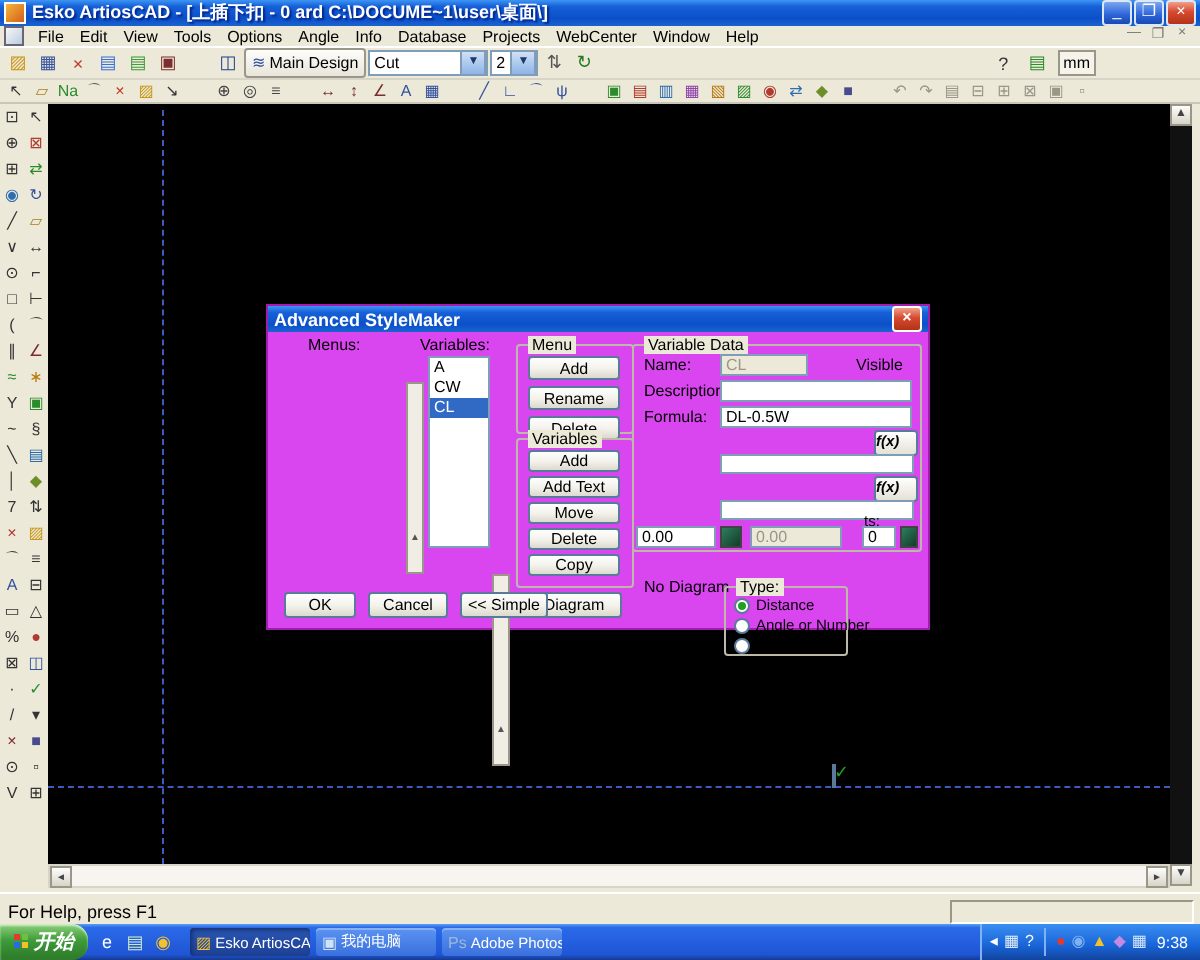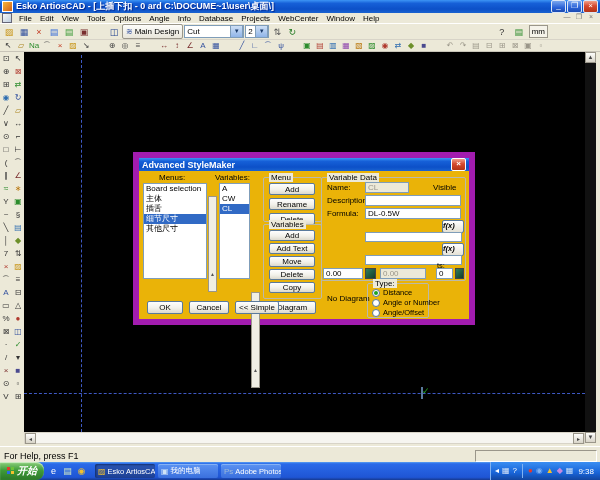--- a/index.html
+++ b/index.html
@@ -55,21 +55,21 @@
   .qicon{width:11px;height:11px;font-size:9px;line-height:11px;text-align:center;color:var(--c,#fff);}
   .tasks{display:flex;align-items:center;gap:3px;padding-left:4px;flex:0 0 auto;}
   .task{width:60px;height:14px;border-radius:2px;background:linear-gradient(#5b93f2,#3a70dd);box-shadow:inset 0 1px 0 #86b2f5;color:#fff;font-size:7.5px;display:flex;align-items:center;gap:2px;padding:0 3px;box-sizing:border-box;overflow:hidden;white-space:nowrap;}
   .task.active{background:linear-gradient(#2a56b4,#1d4094);box-shadow:inset 1px 1px 2px #13306e;}
   .task .ticon{font-size:8px;color:var(--c,#fff);flex:0 0 auto;}
   .tray{margin-left:auto;height:18px;display:flex;align-items:center;background:linear-gradient(180deg,#3a8ef2,#1864d8 60%,#12459e);border-left:1px solid #7fb2f2;padding:0 4px;gap:3px;}
   .trayicon{font-size:8px;color:var(--c,#fff);line-height:18px;}
   .traydiv{width:1px;height:14px;background:#7fb2f2;margin:0 2px;}
   .clock{color:#fff;font-size:8px;padding:0 2px;}
   
-  .dialog{background:#eab308;border:6px solid #a21caf;box-shadow:2px 2px 4px rgba(0,0,0,.55);}
+  .dialog{background:#d946ef;border:1px solid #a21caf;box-shadow:2px 2px 4px rgba(0,0,0,.55);}
   .dlgtitle{height:13px;background:linear-gradient(180deg,#3d95f5 0%,#1660d8 25%,#0c50c8 70%,#1a63d0 100%);display:flex;align-items:center;padding:0 3px;color:#fff;font-weight:bold;font-size:9px;}
   .dlgtitle .x{margin-left:auto;width:13px;height:11px;background:linear-gradient(180deg,#f0a08a,#d6492f 45%,#b33316);border:1px solid #fff;border-radius:2px;color:#fff;font-size:8px;line-height:9px;text-align:center;}
   .xpbtn{border:1px solid #5a7a9c;border-radius:2px;background:linear-gradient(180deg,#fefefe,#f2f1ea 55%,#dcd9cd);font-size:8px;text-align:left;display:flex;align-items:center;justify-content:center;box-sizing:border-box;}
   .tfield{background:#fff;border:1px solid #7f9db9;font-size:8px;line-height:10px;padding-left:2px;box-sizing:border-box;overflow:hidden;white-space:nowrap;}
   .tfield.disabled{background:#ece9d8;color:#9a968a;}
   .group{border:1px solid #bcb9a8;border-radius:2px;}
   .glabel{position:absolute;top:-5px;left:5px;background:#ece9d8;padding:0 2px;font-size:8px;white-space:nowrap;}
   .slabel{font-size:8px;white-space:nowrap;}
   .listbox{background:#fff;border:1px solid #7f9db9;font-size:8px;overflow:hidden;box-sizing:border-box;}
   .listbox .li{padding:0 2px;height:10px;line-height:10px;white-space:nowrap;overflow:hidden;}
@@ -327,28 +327,20 @@
 
   <div class="abs dialog" style="left:133px;top:152px;width:330px;height:161px;z-index:40;">
     <div class="dlgtitle">
       <span>Advanced StyleMaker</span>
       <span class="x">×</span>
     </div>
 
     <span class="abs slabel" style="left:20px;top:15px;">Menus:</span>
     <span class="abs slabel" style="left:76px;top:15px;">Variables:</span>
 
-    <div class="abs listbox" style="left:4px;top:25px;width:64px;height:96px;">
-
-    <div class="li">Board selection</div>
-        <div class="li">主体</div>
-        <div class="li">插舌</div>
-        <div class="li selected">细节尺寸</div>
-        <div class="li">其他尺寸</div>
-      </div>
     <div class="abs miniscroll" style="left:69px;top:25px;width:9px;height:96px;">
         <span style="bottom:14px;">▲</span>
       </div>
 
     <div class="abs listbox" style="left:80px;top:25px;width:31px;height:96px;">
 
     <div class="li">A</div>
         <div class="li">CW</div>
         <div class="li selected">CL</div>
       </div>
@@ -405,21 +397,21 @@
     <span class="abs slabel" style="left:298px;top:103px;font-size:7.5px;">ts:</span>
     <div class="abs tfield" style="left:184px;top:110px;width:40px;height:11px;">0.00</div>
     <span class="abs greenbtn" style="left:226px;top:110px;width:11px;height:11px;"></span>
     <div class="abs tfield disabled" style="left:241px;top:110px;width:46px;height:11px;">0.00</div>
     <div class="abs tfield" style="left:297px;top:110px;width:17px;height:11px;">0</div>
     <span class="abs greenbtn" style="left:316px;top:110px;width:9px;height:11px;"></span>
 
     <span class="abs slabel" style="left:188px;top:136px;">No Diagram</span>
 
     
-    <div class="abs group" style="left:228px;top:125px;width:60px;height:33px;">
+    <div class="abs group" style="left:228px;top:140px;width:60px;height:33px;">
       <span class="glabel">Type:</span>
       <div style="position:absolute;left:4px;top:4px;display:flex;flex-direction:column;gap:1px;">
 
       <div class="radiorow on">
             <span class="radio"></span>
             <span class="rlabel">Distance</span>
           </div>
           <div class="radiorow">
             <span class="radio"></span>
             <span class="rlabel">Angle or Number</span>

